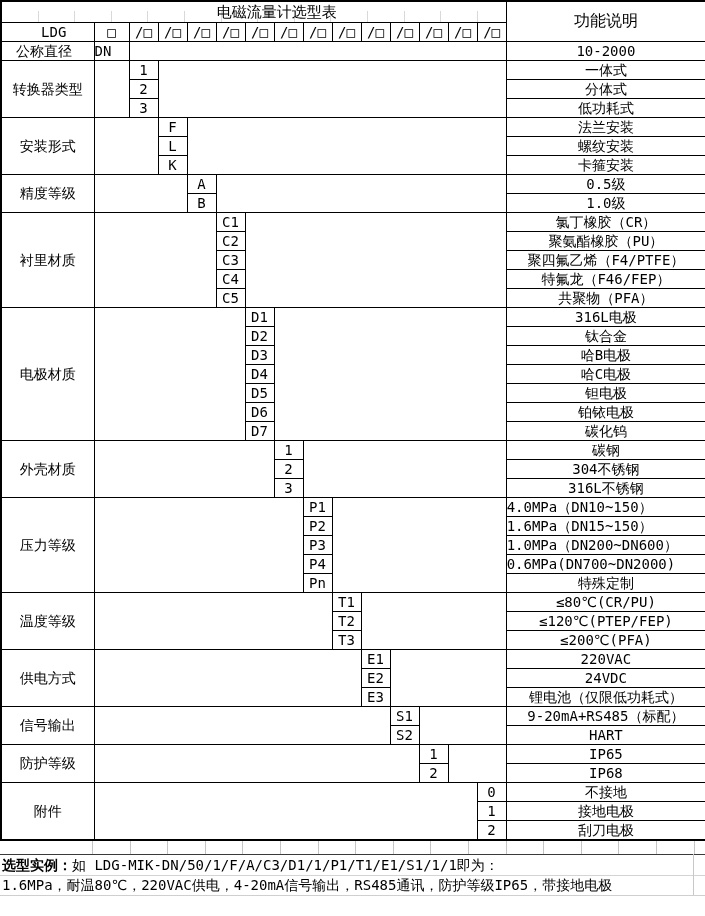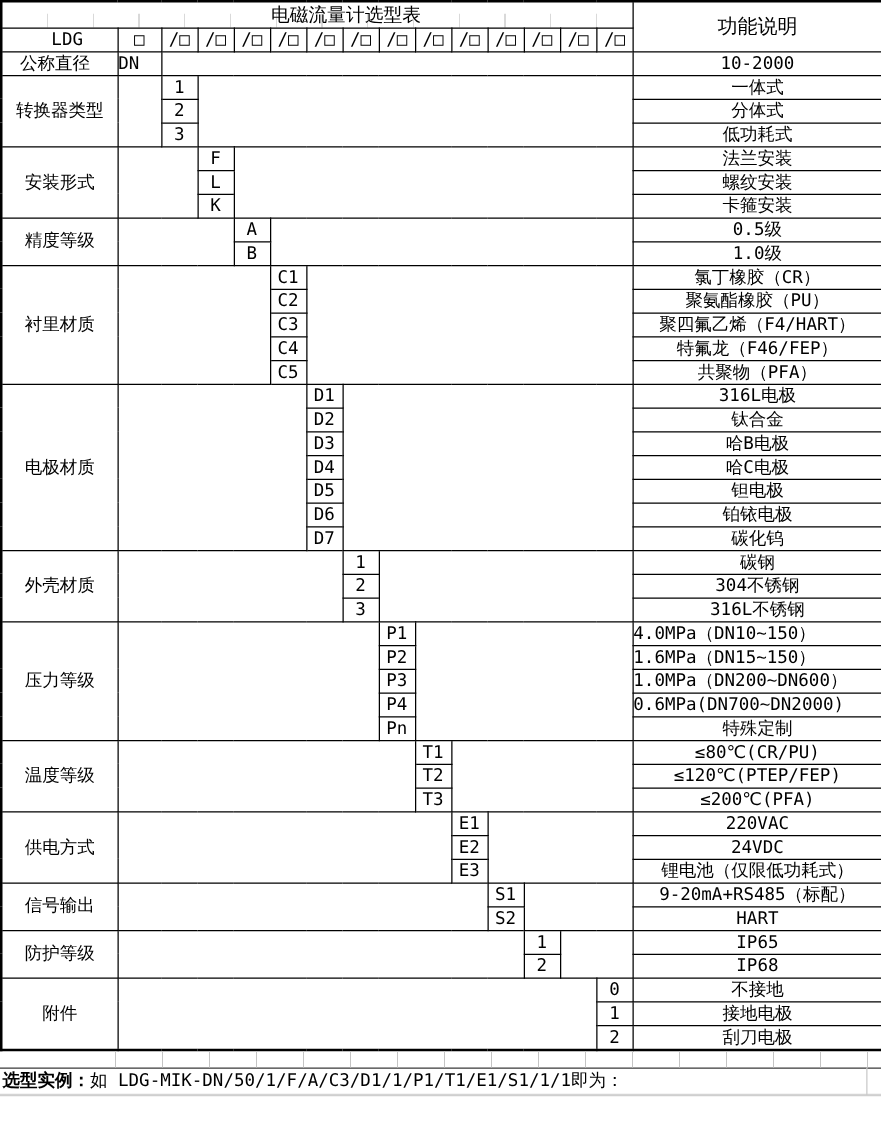--- a/index.html
+++ b/index.html
@@ -130,21 +130,21 @@
           <td class="code">C1</td>
           <td class="sp" rowspan="5" colspan="9"></td>
           <td class="desc">氯丁橡胶（CR）</td>
         </tr>
         <tr>
           <td class="code">C2</td>
           <td class="desc">聚氨酯橡胶（PU）</td>
         </tr>
         <tr>
           <td class="code">C3</td>
-          <td class="desc">聚四氟乙烯（F4/HART）</td>
+          <td class="desc">聚四氟乙烯（F4/PTFE）</td>
         </tr>
         <tr>
           <td class="code">C4</td>
           <td class="desc">特氟龙（F46/FEP）</td>
         </tr>
         <tr>
           <td class="code">C5</td>
           <td class="desc">共聚物（PFA）</td>
         </tr>
         <tr>
@@ -284,15 +284,16 @@
         </tr>
       </tbody>
   </table>
 
   <div class="footer">
     <div class="grid-row">
       <div class="grid-lines"></div>
     </div>
     <div class="footer-vline"></div>
     <div class="ex-line1"><span class="bold">选型实例：</span><span>如 LDG-MIK-DN/50/1/F/A/C3/D1/1/P1/T1/E1/S1/1/1即为：</span></div>
+    <div class="ex-line">1.6MPa，耐温80℃，220VAC供电，4-20mA信号输出，RS485通讯，防护等级IP65，带接地电极</div>
   </div>
 
 </div>
 
 </body></html>

